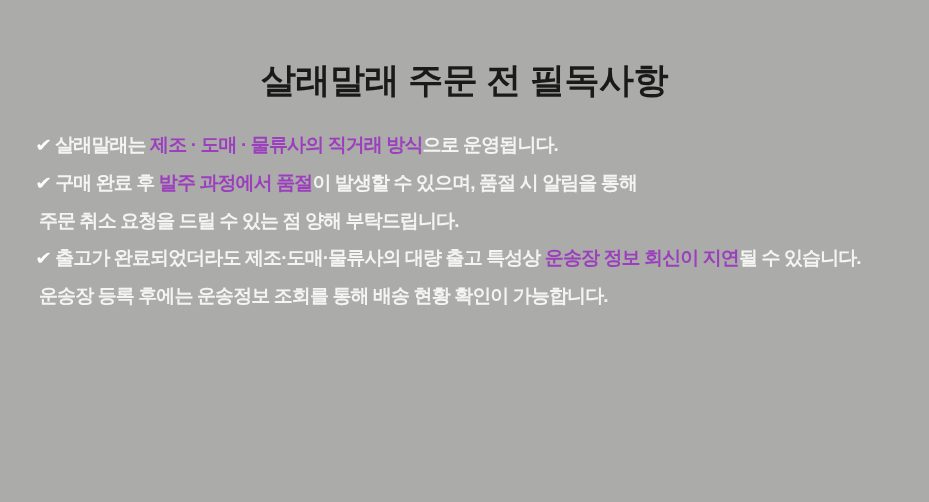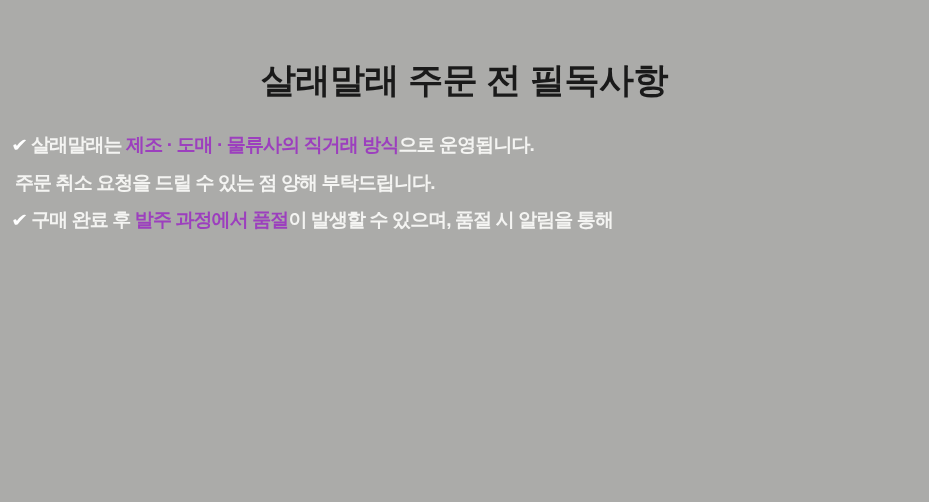--- a/index.html
+++ b/index.html
@@ -25,21 +25,21 @@
     color: #1a1a1a;
     font-size: 35px;
     font-weight: bold;
     letter-spacing: -0.5px;
     padding-top: 58px;
     line-height: 1.25;
     white-space: nowrap;
   }
   .notice-body {
     margin-top: 24px;
-    padding-left: 12px;
+    padding-left: 36px;
     padding-right: 8px;
   }
   .notice-line {
     color: #f4f4f2;
     font-size: 19px;
     font-weight: bold;
     line-height: 37px;
     letter-spacing: -0.9px;
     white-space: nowrap;
   }
@@ -61,16 +61,18 @@
     color: #f4f4f2;
   }
 </style>
 </head>
 <body>
 
 <div class="notice">
   <div class="notice-title">살래말래 주문 전 필독사항</div>
   <div class="notice-body">
       <div class="notice-line"><span class="check-icon">✔</span><span class="plain">살래말래는 </span><span class="hl">제조 · 도매 · 물류사의 직거래 방식</span><span class="plain">으로 운영됩니다.</span></div>
+      <div class="notice-line"><span class="check-icon">✔</span><span class="plain">구매 완료 후 </span><span class="hl">발주 과정에서 품절</span><span class="plain">이 발생할 수 있으며, 품절 시 알림을 통해</span></div>
       <div class="notice-line indent"><span class="plain">주문 취소 요청을 드릴 수 있는 점 양해 부탁드립니다.</span></div>
-      <div class="notice-line"><span class="check-icon">✔</span><span class="plain">구매 완료 후 </span><span class="hl">발주 과정에서 품절</span><span class="plain">이 발생할 수 있으며, 품절 시 알림을 통해</span></div>
+      <div class="notice-line"><span class="check-icon">✔</span><span class="plain">출고가 완료되었더라도 제조·도매·물류사의 대량 출고 특성상 </span><span class="hl">운송장 정보 회신이 지연</span><span class="plain">될 수 있습니다.</span></div>
+      <div class="notice-line indent"><span class="plain">운송장 등록 후에는 운송정보 조회를 통해 배송 현황 확인이 가능합니다.</span></div>
     </div>
 </div>
 
 </body></html>

